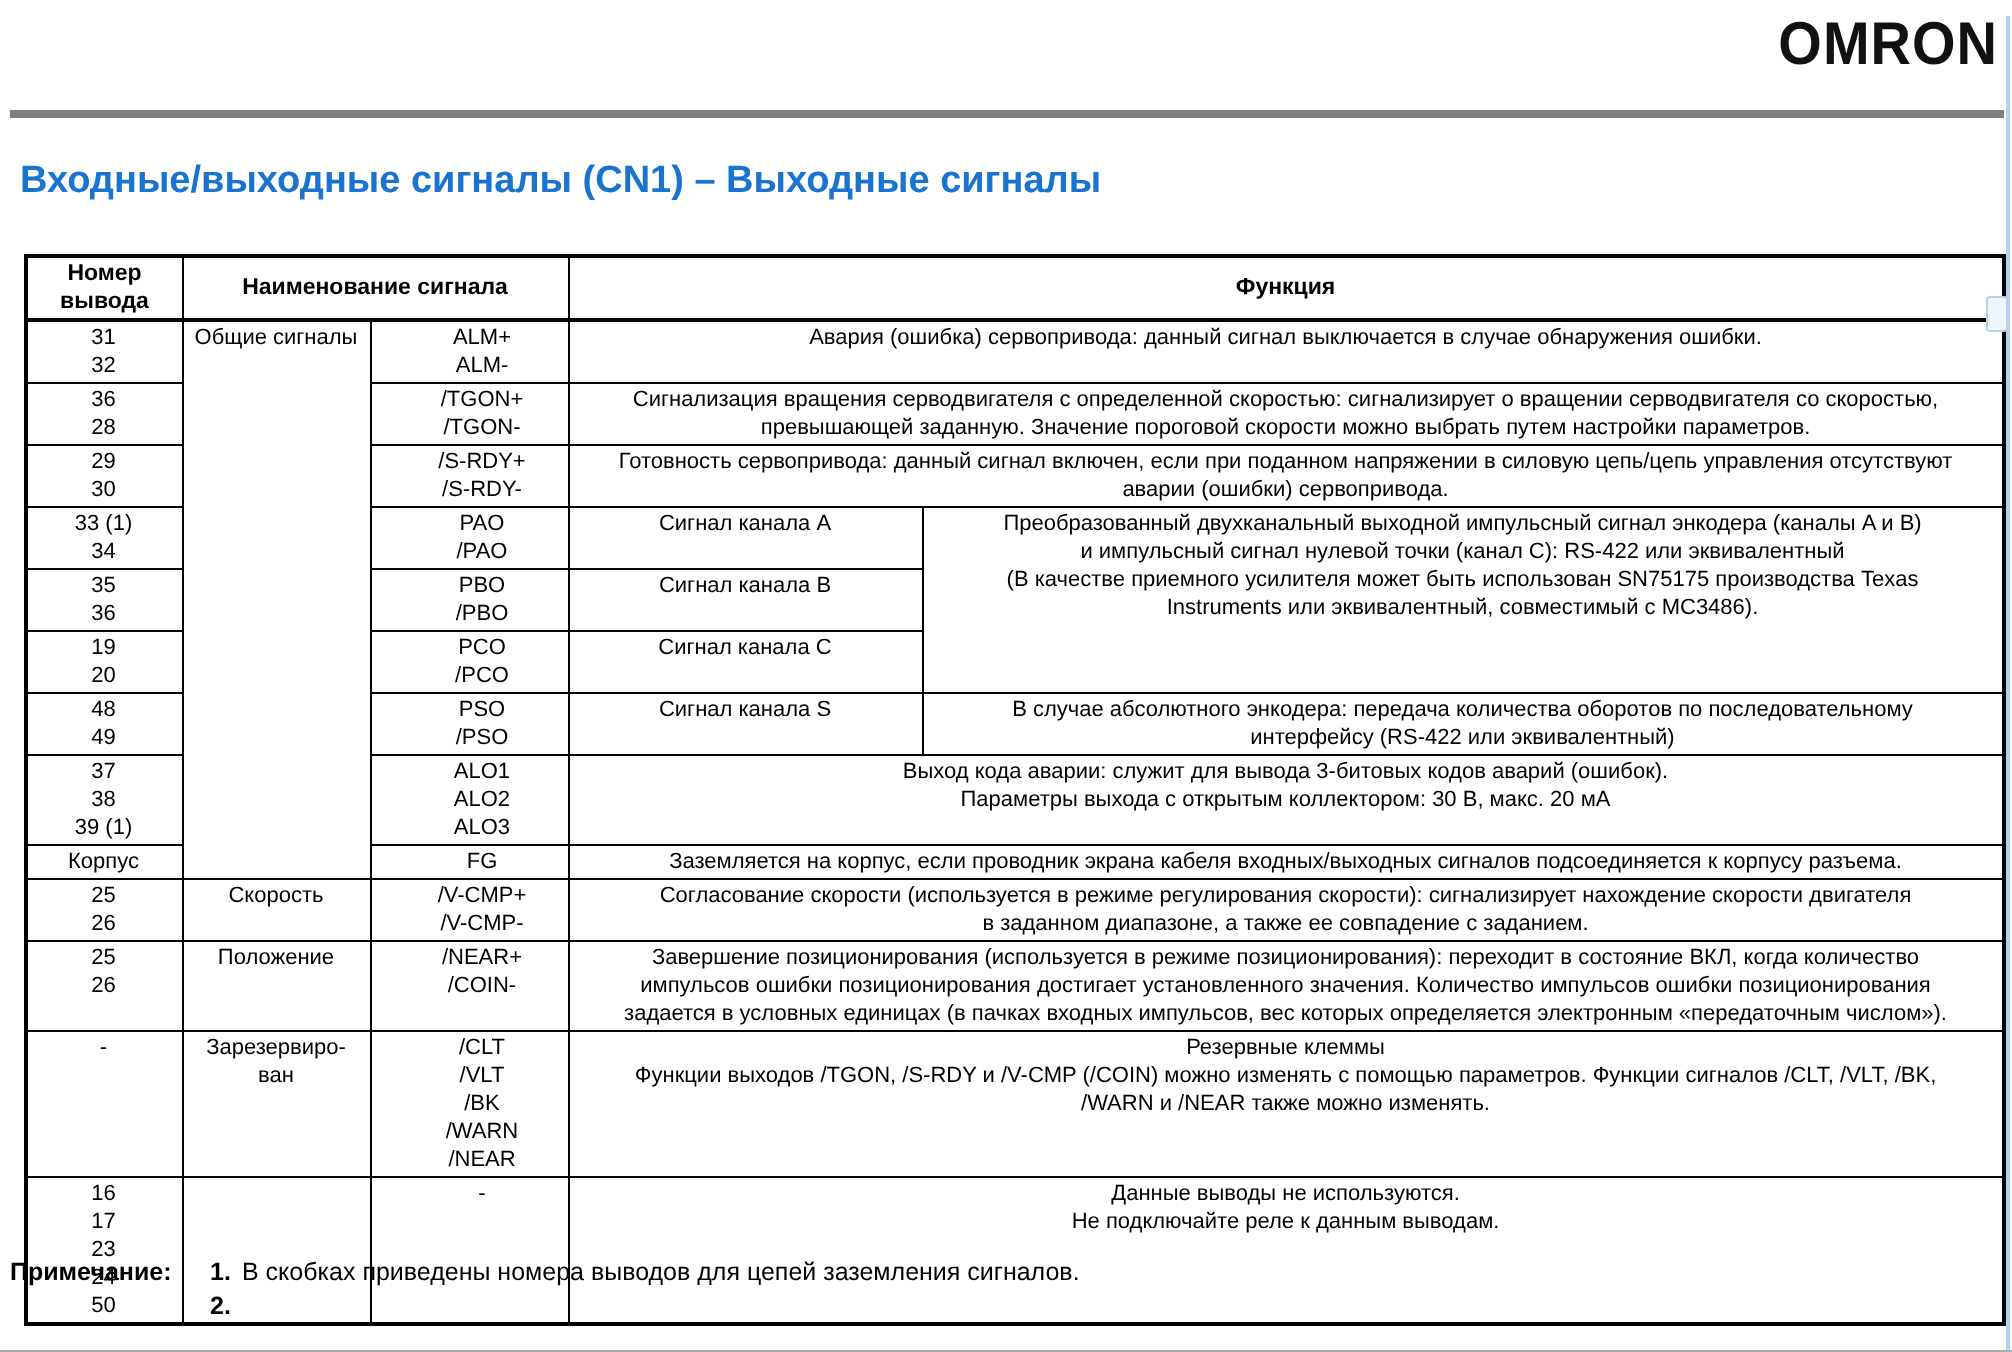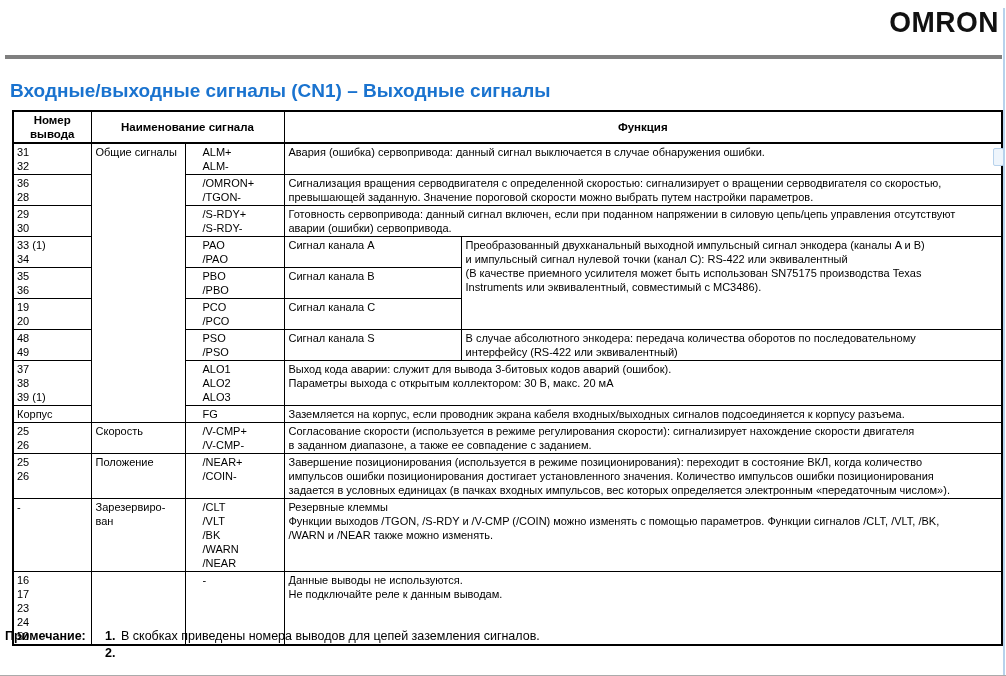--- a/index.html
+++ b/index.html
@@ -16,30 +16,30 @@
     position:absolute; left:5px; top:55px; width:997px; height:4px;
     background:var(--rule-gray,#7f7f7f);
   }
   .page-title {
     position:absolute; left:10px; top:80px;
     font-size:19px; font-weight:bold; color:var(--accent-blue,#1a73cf);
   }
   .tbl-wrap { position:absolute; left:12px; top:110px; }
   table {
     border-collapse:collapse; table-layout:fixed; width:989px;
-    font-size:11px; line-height:14px;
+    font-size:11px; line-height:14px;margin-top:17px;
   }
   table, td, th { border:1px solid var(--border-black,#000); }
   table { border-width:2px; }
   th {
     font-size:11.5px; font-weight:bold; text-align:center; vertical-align:middle;
     padding:1px 2px; border-bottom-width:2px; white-space:pre-line;
   }
   td {
-    vertical-align:top; padding:1px 4px; white-space:pre-line; overflow:hidden;
+    vertical-align:top; padding:1px 4px; white-space:pre-line; overflow:hidden;text-align:center;
   }
   tr.rh28 { height:28px; }
   tr.rh29 { height:29px; }
   tr.rh30 { height:30px; }
   tr.rh43 { height:43px; }
   tr.rh16 { height:16px; }
   tr.rh69 { height:69px; }
   tr.rh73 { height:73px; }
   td.pins { padding-left:3px; }
   td.sig  { padding-left:17px; }
@@ -93,21 +93,21 @@
         <td class="pins">31
 32</td>
         <td rowspan="9">Общие сигналы</td>
         <td class="sig">ALM+
 ALM-</td>
         <td colspan="2">Авария (ошибка) сервопривода: данный сигнал выключается в случае обнаружения ошибки.</td>
       </tr>
       <tr class="rh29">
         <td class="pins">36
 28</td>
-        <td class="sig">/OMRON+
+        <td class="sig">/TGON+
 /TGON-</td>
         <td colspan="2">Сигнализация вращения серводвигателя с определенной скоростью: сигнализирует о вращении серводвигателя со скоростью,
 превышающей заданную. Значение пороговой скорости можно выбрать путем настройки параметров.</td>
       </tr>
       <tr class="rh30">
         <td class="pins">29
 30</td>
         <td class="sig">/S-RDY+
 /S-RDY-</td>
         <td colspan="2">Готовность сервопривода: данный сигнал включен, если при поданном напряжении в силовую цепь/цепь управления отсутствуют

